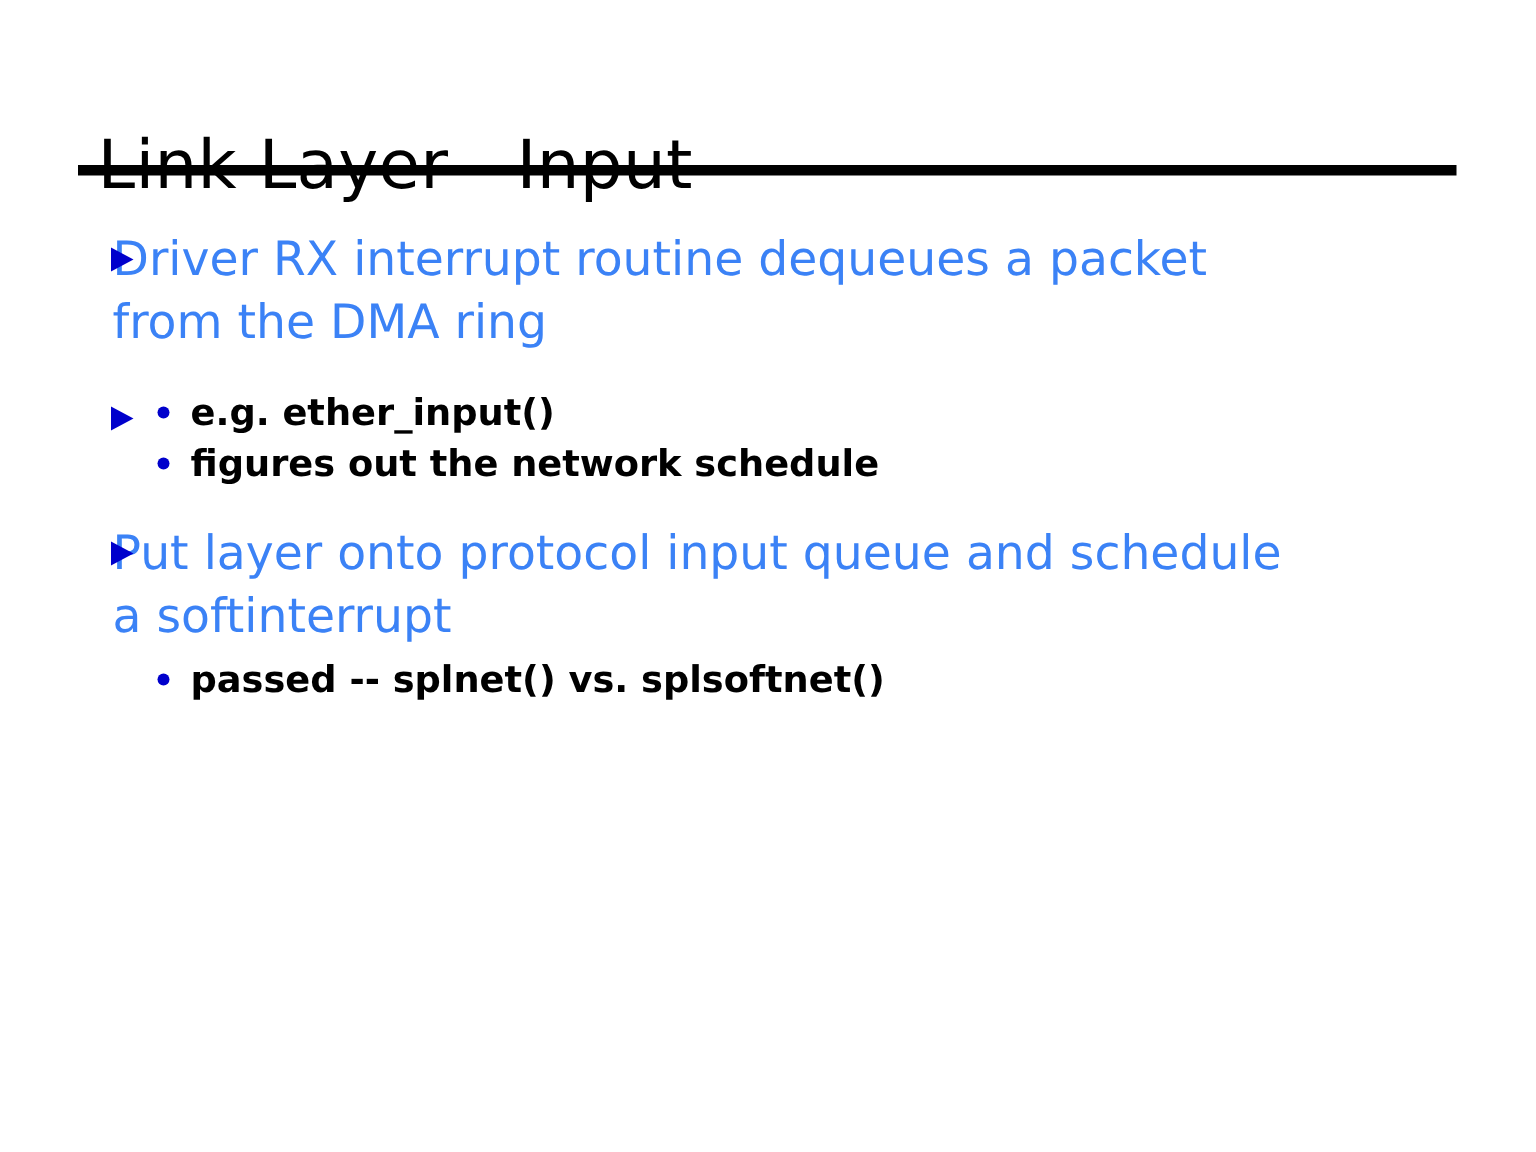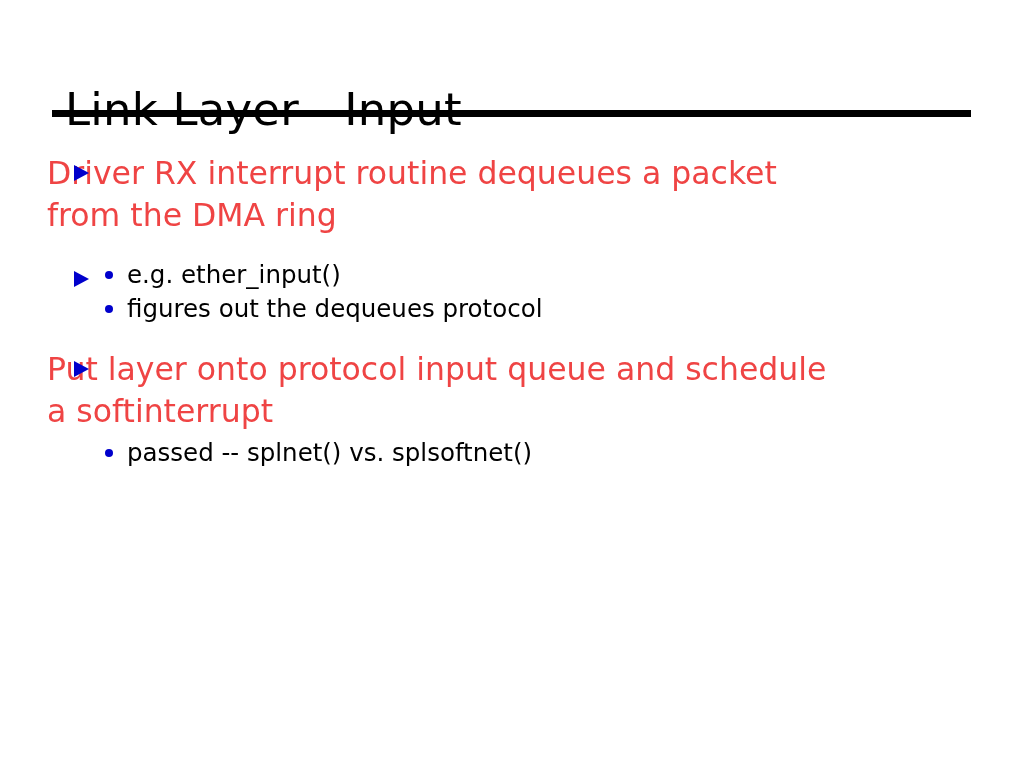--- a/index.html
+++ b/index.html
@@ -59,24 +59,24 @@
   .bullet-group {
     margin: 0 0 22px 0;
   }
   .bullet-group:last-child {
     margin-bottom: 0;
   }
 
   
   .l1 {
     position: relative;
-    padding-left: 47px;
+    padding-left: 75px;
     font-size: 31.5px;
     line-height: 42px;
-    color: #ef4444;
+    color: #3b82f6;
   }
   .l1-marker {
     position: absolute;
     left: 74px;
     top: 13px;
     width: 0;
     height: 0;
     border-left: 15px solid #0000cc;
     border-top: 8.5px solid transparent;
     border-bottom: 8.5px solid transparent;
@@ -84,20 +84,21 @@
   .l1-text {
     display: block;
     max-width: 790px;
   }
 
   
   .l2-list {
     margin: 4px 16px 0 0;
     padding: 0;
     list-style: none;
+    font-weight: bold;
   }
   .l2 {
     position: relative;
     padding-left: 127px;
     font-size: 24.5px;
     line-height: 34px;
     color: #000000;
   }
   .l2-marker {
     position: absolute;
@@ -134,21 +135,21 @@
       <div class="l1">
         <span class="l1-marker"></span>
       </div>
       <ul class="l2-list">
         <li class="l2">
           <span class="l2-marker"></span>
           <span class="l2-text">e.g. ether_input()</span>
         </li>
         <li class="l2">
           <span class="l2-marker"></span>
-          <span class="l2-text">figures out the dequeues protocol</span>
+          <span class="l2-text">figures out the network schedule</span>
         </li>
       </ul>
     </div>
 
     <div class="bullet-group">
       <div class="l1">
         <span class="l1-marker"></span>
         <span class="l1-text">Put layer onto protocol input queue and schedule a softinterrupt</span>
       </div>
       <ul class="l2-list">

